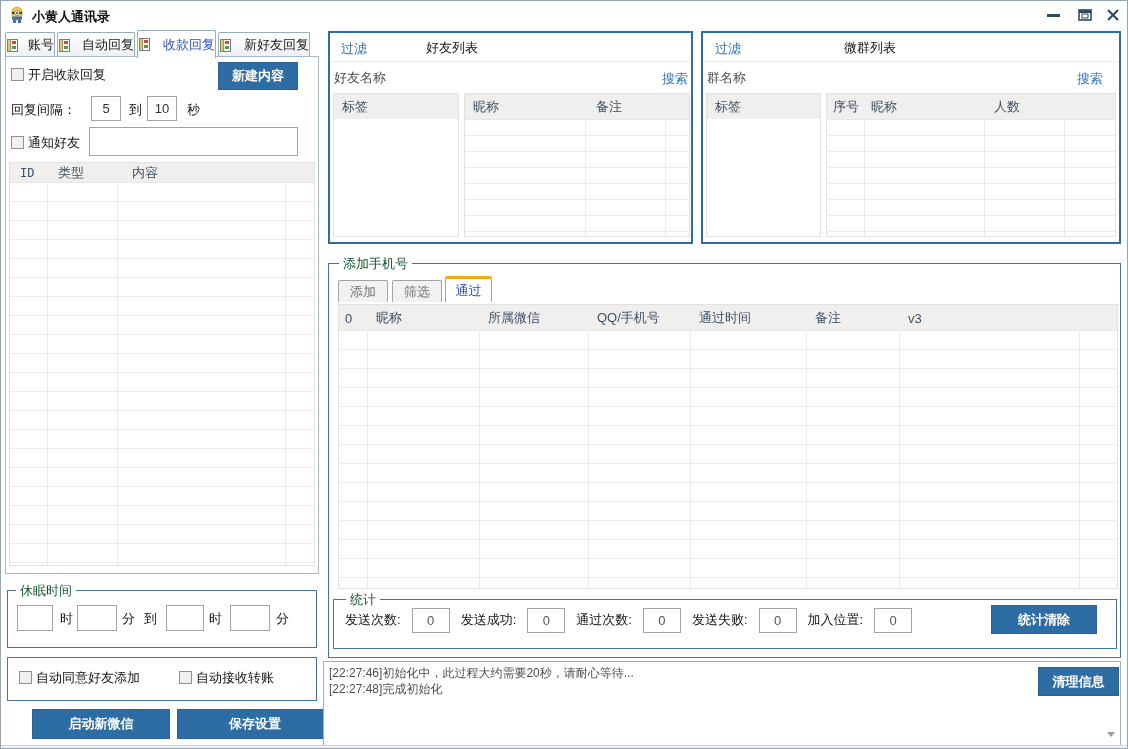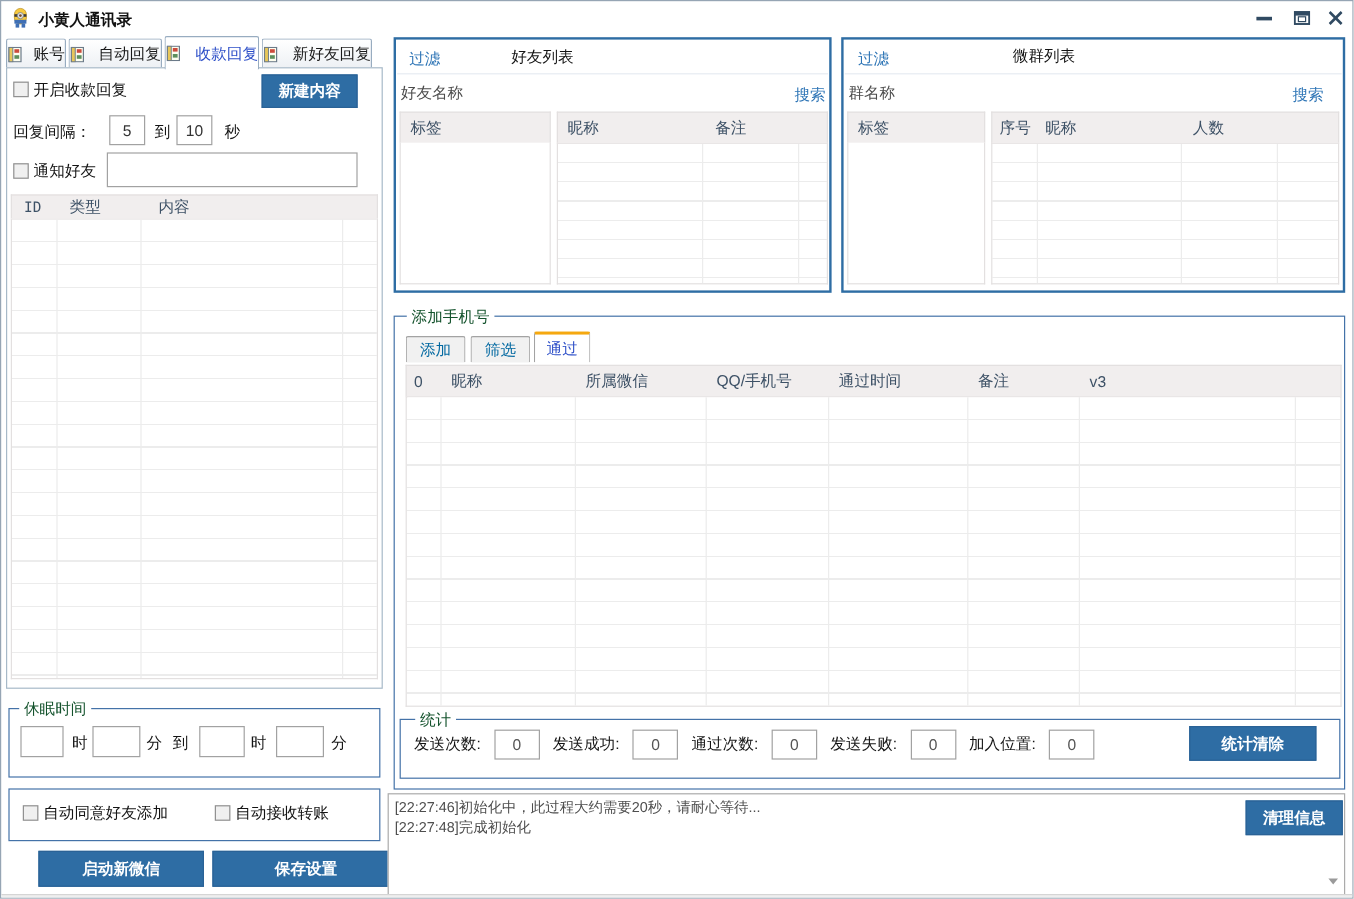--- a/index.html
+++ b/index.html
@@ -32,21 +32,21 @@
   .gridbody{position:absolute;display:flex;border:1px solid #e3e0e0;border-top:1px solid #e9e6e6;
             background:repeating-linear-gradient(to bottom,#fff 0,#fff 18px,#ececec 18px,#ececec 19px);}
   .gridbody.r16{background:repeating-linear-gradient(to bottom,#fff 0,#fff 15px,#ececec 15px,#ececec 16px);}
   .gcol{border-right:1px solid #ececec;height:100%;}
   .gfill{flex:1;}
   .plainbody{position:absolute;background:#fff;border:1px solid #e3e0e0;border-top:none;}
   
   .panel{position:absolute;border:2px solid #2e6da4;background:#fff;}
   
   .stab{position:absolute;height:22px;top:279px;background:#f1f1f1;border:1px solid #a3a3a3;border-bottom:none;
-        display:flex;align-items:center;justify-content:center;font-size:13px;color:#0369a1;border-radius:2px 2px 0 0;}
+        display:flex;align-items:center;justify-content:center;font-size:13px;color:#737373;border-radius:2px 2px 0 0;}
   .stab.sel{top:275px;height:26px;background:#fff;color:#2d4fc8;border-top:3px solid #f5a80f;z-index:4;}
   
   .logline{white-space:nowrap;font-size:12px;color:#4f4f4f;line-height:16px;}
   .tri-up{width:0;height:0;border-left:4px solid transparent;border-right:4px solid transparent;border-bottom:5px solid #9a9a9a;}
   .tri-down{width:0;height:0;border-left:4px solid transparent;border-right:4px solid transparent;border-top:5px solid #9a9a9a;}
   svg{display:block;}
 </style>
 </head>
 <body>
 
@@ -192,21 +192,21 @@
     <span style="left:131px;">备注</span>
   </div>
   <div class="gridbody r16" style="left:463px;top:118px;width:226px;height:118px;">
     <div class="gcol" style="width:121px;"></div>
     <div class="gcol" style="width:80px;"></div>
     <div class="gfill"></div>
   </div>
 
   <div class="panel" style="left:700px;top:30px;width:420px;height:213px;"></div>
   <div class="link" style="left:714px;top:39px;">过滤</div>
-  <div class="lbl" style="left:843px;top:39px;font-family:Liberation Mono, monospace;">微群列表</div>
+  <div class="lbl" style="left:843px;top:39px;">微群列表</div>
   <div class="abs" style="left:703px;top:60px;width:414px;height:1px;background:#e6ebf2;"></div>
   <input class="inp" style="left: 704px; top: 66px; width: 300px; height: 22px; border: none; color: rgb(76, 76, 76); padding: 0px 2px;" value="群名称">
   <div class="link" style="left:1076px;top:69px;">搜索</div>
 
   <div class="thead" style="left:705px;top:92px;width:115px;height:26px;">
     <span style="left:8px;">标签</span>
   </div>
   <div class="plainbody" style="left:705px;top:118px;width:115px;height:118px;"></div>
 
   <div class="thead" style="left:825px;top:92px;width:290px;height:26px;">

